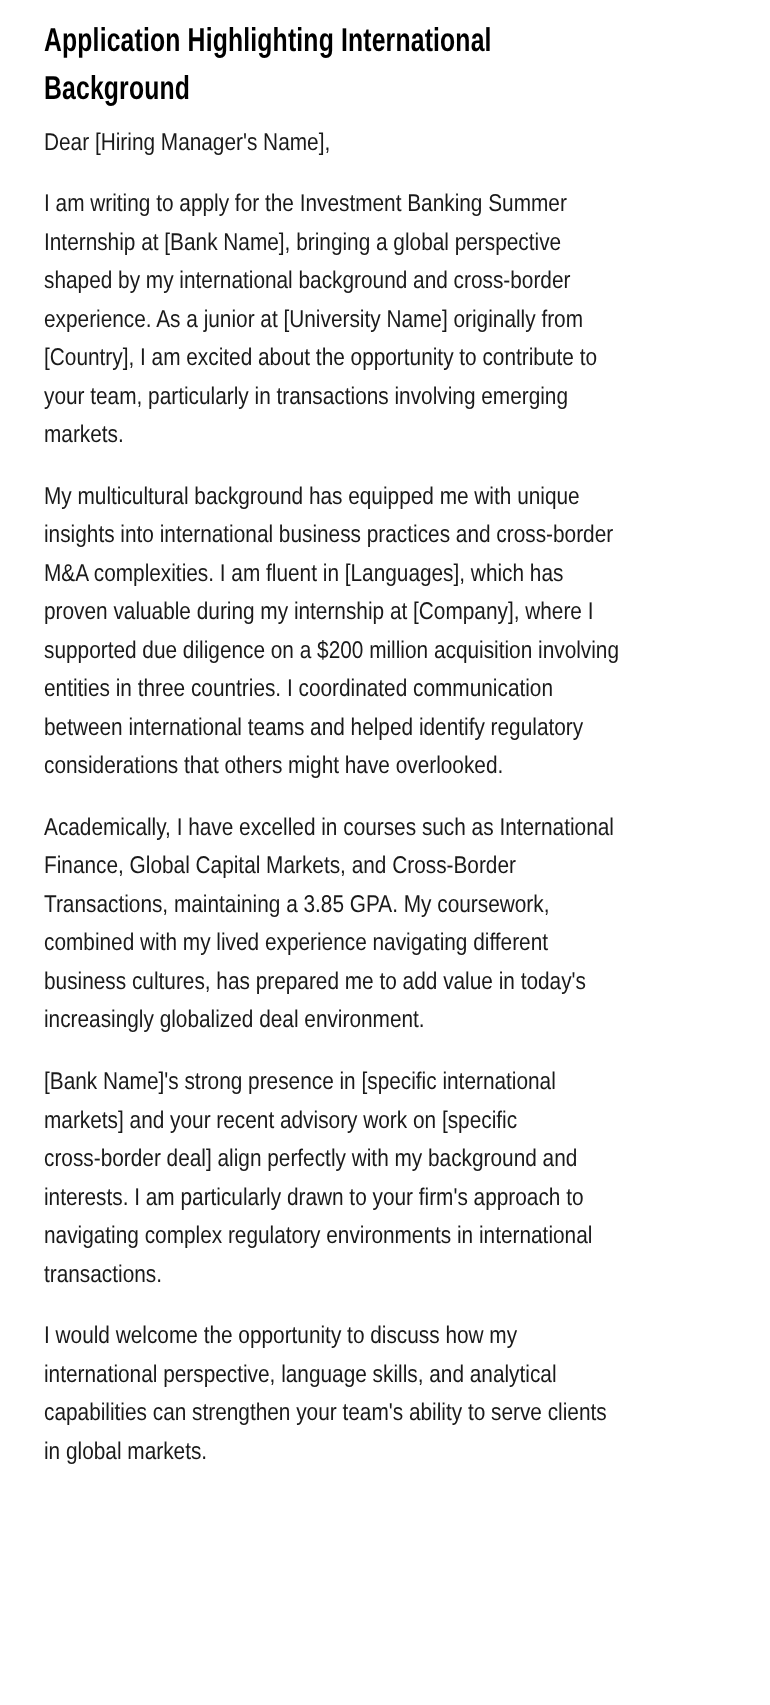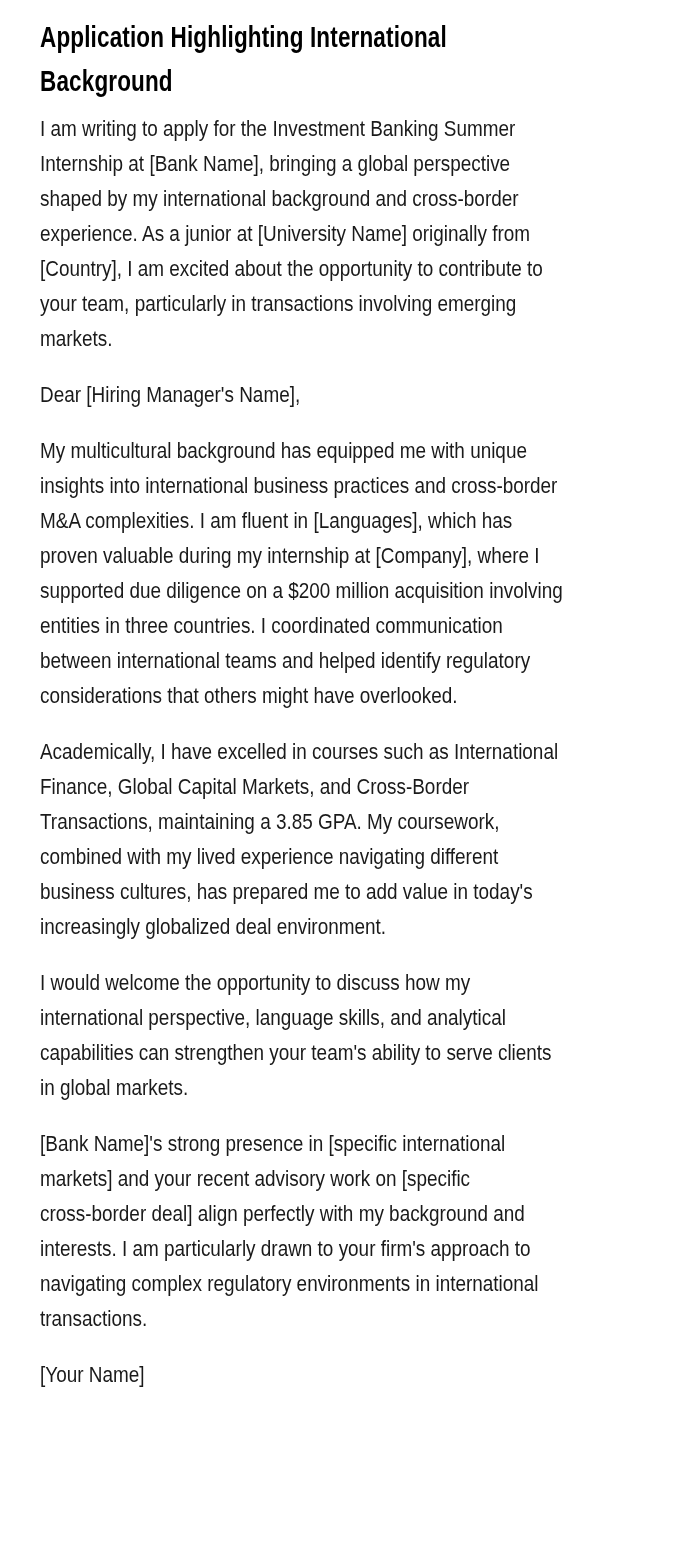--- a/index.html
+++ b/index.html
@@ -51,60 +51,57 @@
 <body>
 
 <main class="page">
   <header class="title">
     <div class="title-line">Application Highlighting International</div>
     <div class="title-line">Background</div>
   </header>
 
   <section>
       <div class="para">
+        <div class="line">Dear [Hiring Manager's Name],</div>
+      </div>
+      <div class="para">
         <div class="line">I am writing to apply for the Investment Banking Summer</div>
         <div class="line">Internship at [Bank Name], bringing a global perspective</div>
         <div class="line">shaped by my international background and cross-border</div>
         <div class="line">experience. As a junior at [University Name] originally from</div>
         <div class="line">[Country], I am excited about the opportunity to contribute to</div>
         <div class="line">your team, particularly in transactions involving emerging</div>
         <div class="line">markets.</div>
-      </div>
-      <div class="para">
-        <div class="line">Dear [Hiring Manager's Name],</div>
       </div>
       <div class="para">
         <div class="line">My multicultural background has equipped me with unique</div>
         <div class="line">insights into international business practices and cross-border</div>
         <div class="line">M&amp;A complexities. I am fluent in [Languages], which has</div>
         <div class="line">proven valuable during my internship at [Company], where I</div>
         <div class="line">supported due diligence on a $200 million acquisition involving</div>
         <div class="line">entities in three countries. I coordinated communication</div>
         <div class="line">between international teams and helped identify regulatory</div>
         <div class="line">considerations that others might have overlooked.</div>
       </div>
       <div class="para">
         <div class="line">Academically, I have excelled in courses such as International</div>
         <div class="line">Finance, Global Capital Markets, and Cross-Border</div>
         <div class="line">Transactions, maintaining a 3.85 GPA. My coursework,</div>
         <div class="line">combined with my lived experience navigating different</div>
         <div class="line">business cultures, has prepared me to add value in today's</div>
         <div class="line">increasingly globalized deal environment.</div>
       </div>
       <div class="para">
-        <div class="line">I would welcome the opportunity to discuss how my</div>
-        <div class="line">international perspective, language skills, and analytical</div>
-        <div class="line">capabilities can strengthen your team's ability to serve clients</div>
-        <div class="line">in global markets.</div>
-      </div>
-      <div class="para">
         <div class="line">[Bank Name]'s strong presence in [specific international</div>
         <div class="line">markets] and your recent advisory work on [specific</div>
         <div class="line">cross-border deal] align perfectly with my background and</div>
         <div class="line">interests. I am particularly drawn to your firm's approach to</div>
         <div class="line">navigating complex regulatory environments in international</div>
         <div class="line">transactions.</div>
       </div>
       <div class="para">
-        <div class="line">[Your Name]</div>
+        <div class="line">I would welcome the opportunity to discuss how my</div>
+        <div class="line">international perspective, language skills, and analytical</div>
+        <div class="line">capabilities can strengthen your team's ability to serve clients</div>
+        <div class="line">in global markets.</div>
       </div>
     </section>
 </main>
 
 </body></html>

